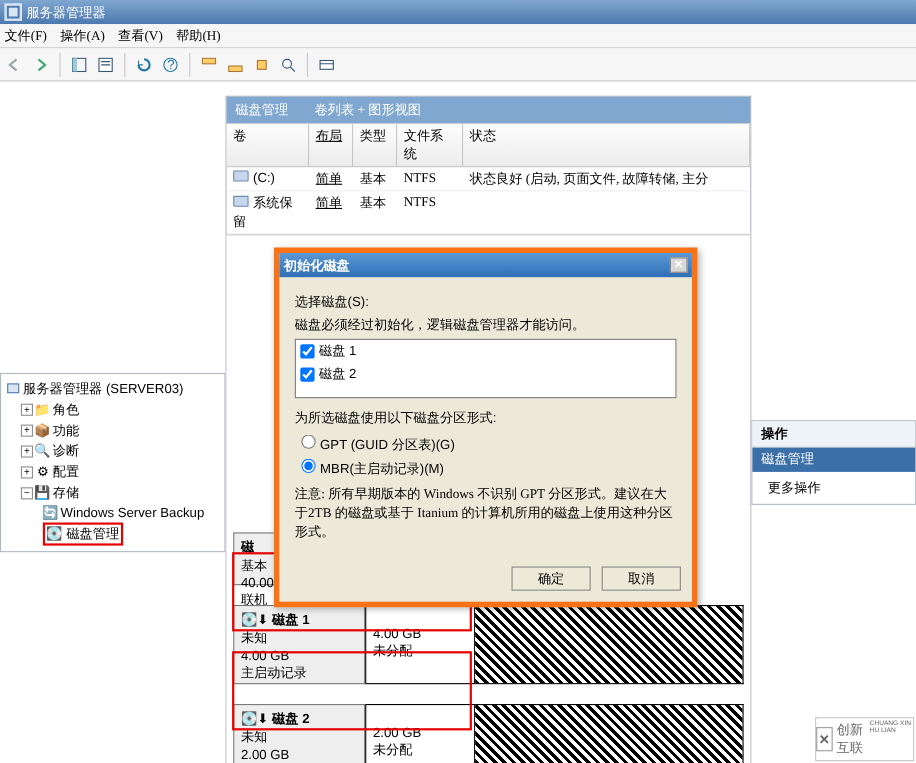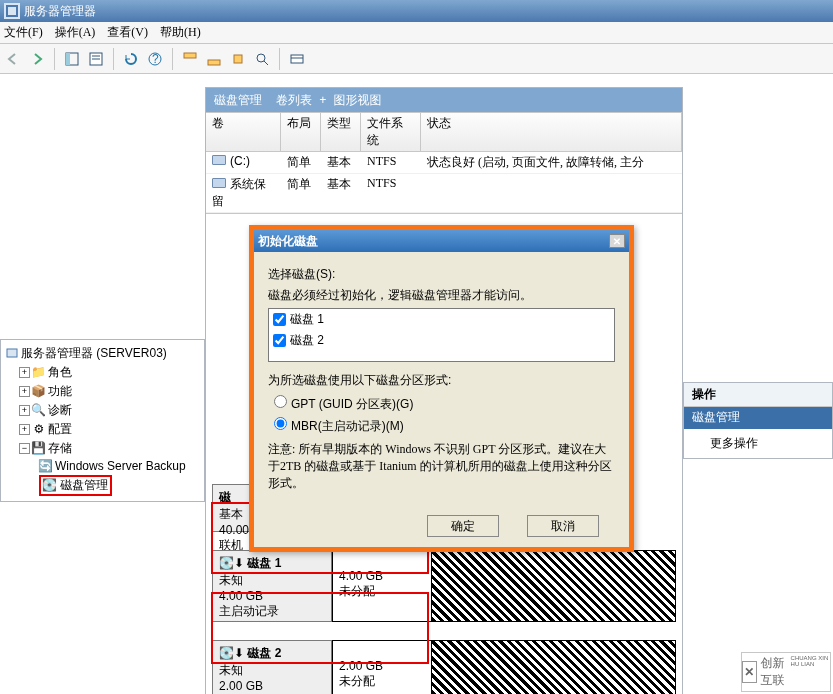--- a/index.html
+++ b/index.html
@@ -22,26 +22,26 @@
 .tree-root { display:flex; align-items:center; gap:2px; padding:1px 0;}
 .tree-node { display:flex; align-items:center; gap:2px; padding:1px 0 1px 0;}
 .tree-node.depth1 { padding-left: 14px; }
 .tree-node.depth2 { padding-left: 34px; }
 .expander { width:11px; height:11px; border:1px solid #8c8c8c; display:inline-flex; align-items:center; justify-content:center; font-size:9px; line-height:9px; background:#fff;}
 .tree-icon { width:14px; height:14px; display:inline-flex; align-items:center; justify-content:center;}
 .highlight-red { border:2px solid #e60000; padding:0 2px;}
 
 .center-panel { flex:1; border:1px solid #b0b7c1; display:flex; flex-direction:column; position:relative; background:#fff;}
 .center-header { height:24px; background:#7fa7cf; color:#fff; display:flex; align-items:center; padding:0 8px; font-family: SimSun;}
-.center-subtitle { margin-left:14px; font-family: Liberation Mono, monospace;}
+.center-subtitle { margin-left:24px; font-family: Liberation Serif, serif;}
 
 .volumes-table { border-top:1px solid #c7c7c7; }
 .tbl-header { display:flex; background: linear-gradient(#fdfdfd,#ececec); border-bottom:1px solid #c7c7c7; }
 .th { padding:2px 6px; border-right:1px solid #c7c7c7; font-family: SimSun;}
-.col-vol { width:75px;} .col-layout{width:40px;} .col-type{width:40px;} .col-fs{width:60px;} .col-status{flex:1;}
+.col-vol { width:75px;} .col-layout{width:40px;text-decoration:underline;} .col-type{width:40px;} .col-fs{width:60px;} .col-status{flex:1;}
 .tbl-row { display:flex; border-bottom:1px solid #f0f0f0; }
 .td { padding:2px 6px; font-family: SimSun;}
 .disk-glyph { width:14px; height:10px; background:#c4d7ec; border:1px solid #6e8bad; display:inline-block; margin-right:4px; border-radius:1px;}
 
 .diagram-area { flex:1; padding-top:270px; background:#fff; overflow:hidden; border-top:1px solid #c7c7c7;}
 .disk-row { display:flex; height:72px; margin:0 6px 18px 6px; }
 .disk-info { width:120px; border:1px solid #7a7a7a; background:#eee; padding:4px 6px; font-family: SimSun;}
 .disk-info .disk-name { font-weight:bold;}
 .disk-bar { flex:1; display:flex; }
 .disk-part { border:1px solid #000; background:#fff; padding:4px 6px; font-family: SimSun; display:flex; flex-direction:column; justify-content:flex-start;}
@@ -50,33 +50,33 @@
 .red-box-2 { position:absolute; border:2px solid #e60000; left:211px; top:592px; width:218px; height:72px; pointer-events:none;}
 
 .legend { height:22px; border-top:1px solid #c7c7c7; display:flex; align-items:center; padding:0 8px; gap:10px; font-family:SimSun;}
 .legend-swatch { width:12px; height:12px; border:1px solid #000; display:inline-block; margin-right:4px;}
 .leg-unalloc { background: repeating-linear-gradient(45deg,#000,#000 2px,#fff 2px,#fff 4px);}
 .leg-primary { background:#1a2b6d;}
 
 .actions-panel { width:150px; border:1px solid #b0b7c1; background:#fff;}
 .actions-header { height:24px; background:#eef3f8; border-bottom:1px solid #c7c7c7; display:flex; align-items:center; padding:0 8px; font-family:SimSun; font-weight:bold;}
 .actions-sub { height:22px; background:#3a6fa8; color:#fff; display:flex; align-items:center; padding:0 8px; font-family:SimSun;}
-.actions-item { padding:6px 26px; font-family:SimSun;}
+.actions-item { padding:6px 14px; font-family:SimSun;}
 
 .dialog { position:absolute; left:249px; top:225px; width:385px; background:#ece9d8; border:5px solid #f97316; box-shadow:2px 2px 6px rgba(0,0,0,.3); }
 .dialog-title { height:22px; background: linear-gradient(#5b98d6,#2e6fb5); color:#fff; display:flex; align-items:center; justify-content:space-between; padding:0 4px; font-family:SimSun; font-weight:bold;}
 .dialog-close { width:16px; height:14px; background:#d8d8d8; border:1px solid #888; display:flex; align-items:center; justify-content:center; font-size:10px;}
 .dialog-body { padding:10px 14px; font-family:SimSun;}
 .dialog-body p { margin:4px 0;}
 .disk-list { border:1px solid #7a7a7a; background:#fff; height:54px; margin:4px 0 10px 0;}
 .disk-list-row { display:flex; align-items:center; padding:2px 4px;}
 .dialog input[type=checkbox], .dialog input[type=radio] { margin-right:4px;}
 .radio-row { padding:2px 0 2px 6px;}
 .note { font-family: SimSun; line-height:1.4; margin-top:8px;}
-.dialog-buttons { display:flex; justify-content:flex-end; gap:28px; padding:10px 30px;}
+.dialog-buttons { display:flex; justify-content:flex-end; gap:10px; padding:10px 10px;}
 .dialog-buttons button { width:72px; height:22px; font-family:SimSun; background:#ece9d8; border:1px solid #888;}
 
 .watermark { position:absolute; right:2px; bottom:2px; width:90px; height:40px; border:1px solid #c7c7c7; background:#fff; display:flex; align-items:center; justify-content:center; font-size:10px; color:#666; gap:4px;}
 .watermark .wm-logo { width:22px; height:22px; border:1px solid #999; display:flex; align-items:center; justify-content:center; font-weight:bold;}
 </style>
 </head>
 <body>
 
 <div class="titlebar">
   <span class="icon-slot">

